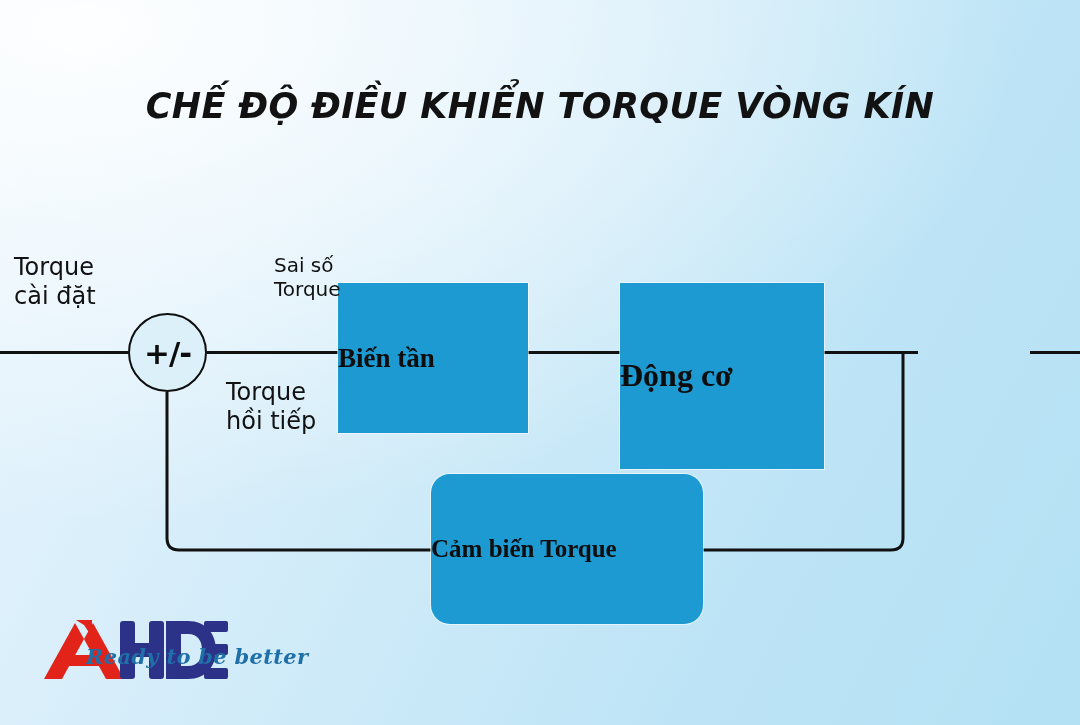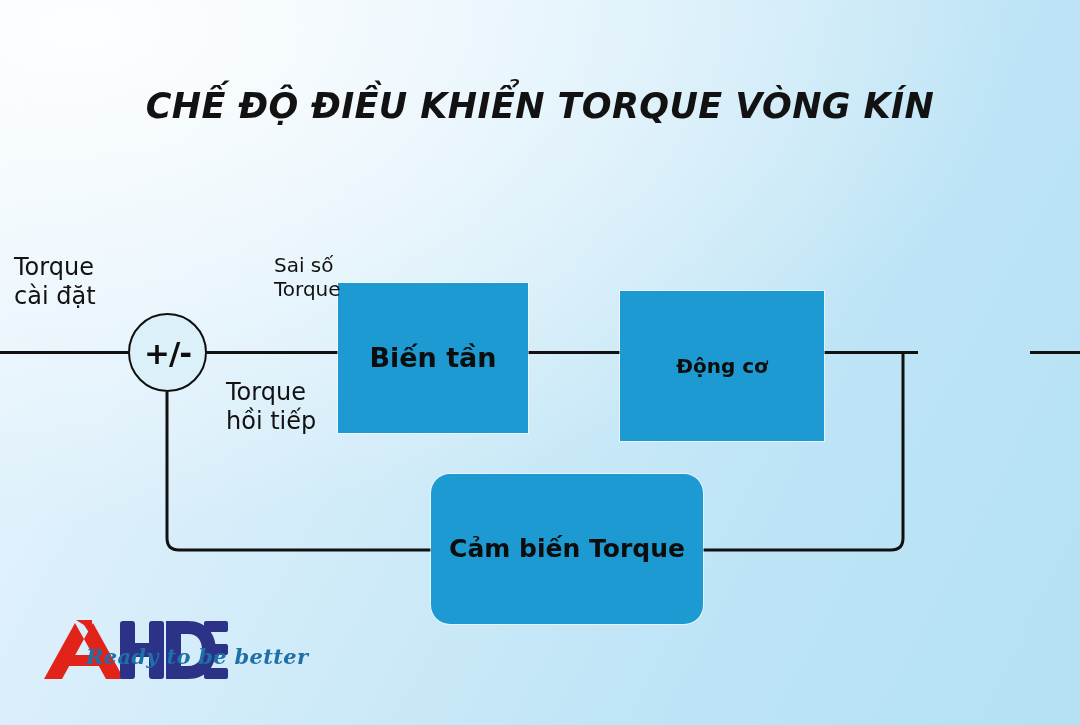--- a/index.html
+++ b/index.html
@@ -28,29 +28,30 @@
     font-style:italic;
   }
 
   
   #wires { position:absolute; left:0; top:0; width:1080px; height:725px; }
 
   
   .block {
     position:absolute;
     background:#1c9ad1;
-    display:flex; align-items:center; justify-content:center;
+    display:flex; align-items:center; 
     text-align:center;
     color:#0d0d0d;
     font-weight:800;
     line-height:1.22;
     box-shadow:0 0 0 1px rgba(255,255,255,0.55);
+    font-family:Liberation Serif, serif;
   }
   #block-inverter { left:338px; top:283px; width:190px; height:150px; font-size:27px; }
-  #block-motor    { left:620px; top:291px; width:204px; height:150px; font-size:20px; }
+  #block-motor    { left:620px; top:283px; width:204px; height:186px; font-size:32px; }
   #block-load     { left:918px; top:283px; width:112px; height:148px; font-size:27px; }
   #block-sensor   { left:431px; top:474px; width:272px; height:150px; font-size:25px;border-radius:19px; }
 
   
   #sum-junction {
     position:absolute; left:128px; top:313px;
     width:79px; height:79px;
     border:2.4px solid #0f0f0f; border-radius:50%;
     background:#dcf0fa;
     display:flex; align-items:center; justify-content:center;

